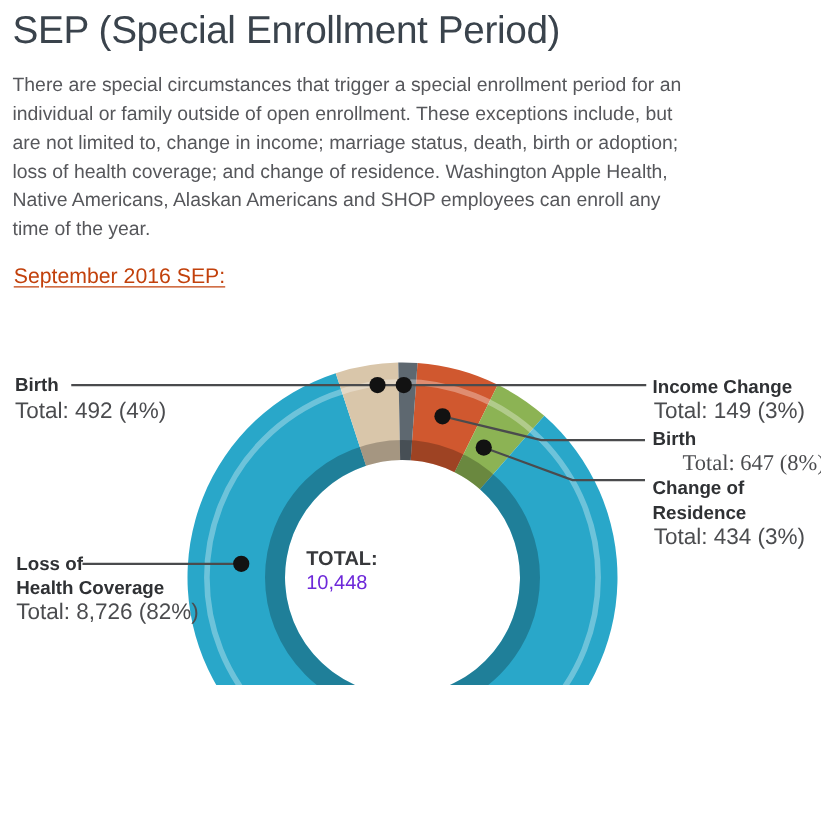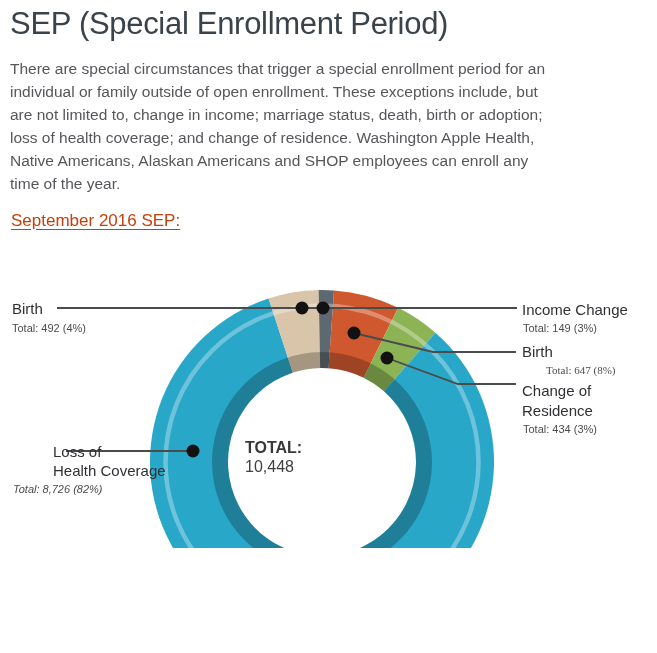--- a/index.html
+++ b/index.html
@@ -14,34 +14,34 @@
   .intro-text{
     position:absolute;left:10px;top:57px;width:650px;
     font-size:15.5px;line-height:23px;color:#56575b;white-space:pre-line;
   }
   .section-heading{
     position:absolute;left:11px;top:211px;font-size:17px;color:#c2410c;
     text-decoration:underline;text-underline-offset:3px;white-space:nowrap;
   }
   .chart-svg{position:absolute;left:0;top:0;width:657px;height:653px;}
   .callout-name{
-    position:absolute;font-size:15px;font-weight:400;color:#2f3134;
+    position:absolute;font-size:15px;font-weight:700;color:#2f3134;
     line-height:19px;white-space:pre-line;
   }
   .callout-total{
-    position:absolute;font-size:11px;font-weight:400;color:#4b4c4f;
+    position:absolute;font-size:18px;font-weight:400;color:#4b4c4f;
     line-height:18px;white-space:nowrap;
   }
   .center-label{
     position:absolute;left:245px;top:439px;font-size:16px;font-weight:700;
     color:#37383b;white-space:nowrap;
   }
   .center-value{
     position:absolute;left:245px;top:458px;font-size:16px;font-weight:400;
-    color:#404040;white-space:nowrap;
+    color:#6d28d9;white-space:nowrap;
   }
 </style>
 </head>
 <body>
 
 <div class="page">
 
   <div class="page-title">SEP (Special Enrollment Period)</div>
 
   <div class="intro-text">There are special circumstances that trigger a special enrollment period for an
@@ -76,23 +76,23 @@
         <circle cx="323" cy="308" r="6.5" fill="#121212"></circle>
         <circle cx="354" cy="333" r="6.5" fill="#121212"></circle>
         <circle cx="387" cy="358" r="6.5" fill="#121212"></circle>
         <circle cx="193" cy="451" r="6.5" fill="#121212"></circle>
       </g>
   </svg>
 
   <div class="callout-name" style="left:12px;top:299px;">Birth</div>
   <div class="callout-total" style="left:12px;top:319px;">Total: 492 (4%)</div>
 
-  <div class="callout-name" style="left:13px;top:442px;margin-left:40px;">Loss of
+  <div class="callout-name" style="left:13px;top:442px;">Loss of
 Health Coverage</div>
-  <div class="callout-total" style="left:13px;top:480px;font-style:italic;">Total: 8,726 (82%)</div>
+  <div class="callout-total" style="left:13px;top:480px;">Total: 8,726 (82%)</div>
 
   <div class="callout-name" style="left:522px;top:300px;">Income Change</div>
   <div class="callout-total" style="left:523px;top:319px;">Total: 149 (3%)</div>
 
   <div class="callout-name" style="left:522px;top:342px;">Birth</div>
   <div class="callout-total" style="left:546px;top:361px;font-family:Liberation Serif, serif;">Total: 647 (8%)</div>
 
   <div class="callout-name" style="left:522px;top:381px;line-height:20px;">Change of
 Residence</div>
   <div class="callout-total" style="left:523px;top:420px;">Total: 434 (3%)</div>

